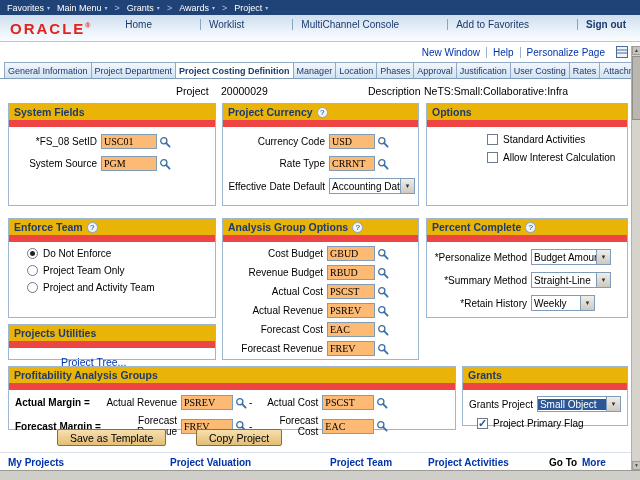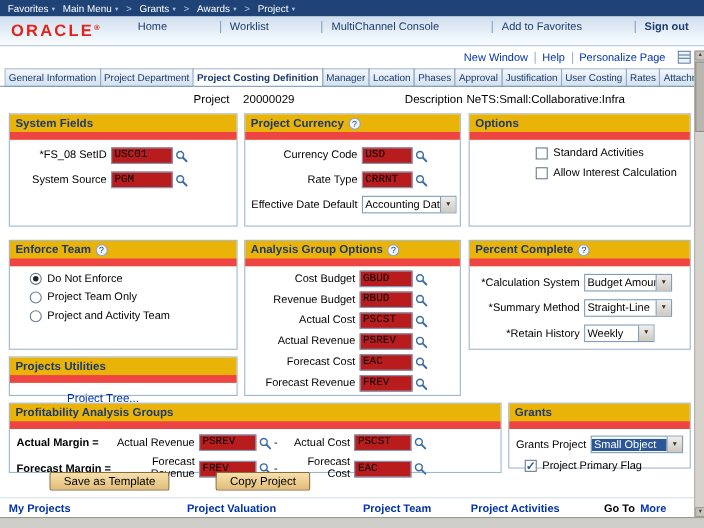--- a/index.html
+++ b/index.html
@@ -60,22 +60,22 @@
   #gb-percent   { left:426px; top:218px; width:202px; height:100px; }
   #gb-utilities { left:8px;   top:324px; width:208px; height:36px;  }
   #gb-profit    { left:8px;   top:366px; width:448px; height:64px;  }
   #gb-grants    { left:462px; top:366px; width:166px; height:60px;  }
 
   
   .frow { display:flex; align-items:center; margin-top:7px; padding-right:3px; }
   .frow.tight { margin-top:4px; }
   .flabel { font-size:10px; color:#000; text-align:right; padding-right:4px; flex:0 0 auto; }
   .w92 { width:92px; } .w106 { width:106px; } .w104 { width:104px; }
-  .finput { height:15px; border:1px solid #7f9db9; background:#b91c1c; padding:0 2px; margin-right:2px;
-            font-family:Liberation Mono, monospace; font-size:10px; color:#000; }
+  .finput { height:15px; border:1px solid #7f9db9; background:#fdba74; padding:0 2px; margin-right:2px;
+            font-family:Liberation Serif, serif; font-size:10px; color:#000; }
   .iw56 { width:56px; } .iw46 { width:46px; } .iw48 { width:48px; } .iw52 { width:52px; }
   .lookup { display:inline-flex; align-items:center; cursor:pointer; }
 
   
   .sel { display:inline-flex; align-items:center; border:1px solid #7f9db9; background:#fff; height:16px; cursor:pointer; }
   .sel-text { flex:1; font-size:10px; padding:0 2px; white-space:nowrap; overflow:hidden; color:#000; }
   .sel-text.hl { background:#2b5797; color:#fff; }
   .sel-btn { flex:0 0 14px; height:14px; background:linear-gradient(180deg,#f0eeea,#cdc9c1); border-left:1px solid #7f9db9;
              display:flex; align-items:center; justify-content:center; font-size:6px; color:#333; }
   .sw86 { width:86px; } .sw80 { width:80px; } .sw64 { width:64px; } .sw84 { width:84px; }
@@ -105,21 +105,21 @@
 
   
   .grow { display:flex; align-items:center; margin-top:6px; padding:0 6px; font-size:10px; }
   .grow .glabel { padding-right:4px; }
   .grow.chk { margin-left:8px; }
 
   
   .psbtn { position:absolute; top:429px; height:17px; font-family:"Liberation Sans", sans-serif; font-size:10.5px;
            background:linear-gradient(180deg,#f7e0ac,#e3bd78); border:1px solid #8a6d3a; border-radius:2px;
            padding:0 12px; color:#000; cursor:pointer; }
-  #btn-save { left:45px; }
+  #btn-save { left:57px; }
   #btn-copy { left:196px; }
 
   
   .footer { position:absolute; left:0; top:452px; width:631px; height:16px; border-top:1px solid #d7dfe8; }
   .fl { position:absolute; top:4px; font-size:10px; font-weight:bold; color:#0033aa; cursor:pointer; white-space:nowrap; }
   #fl0 { left:8px; } #fl1 { left:170px; } #fl2 { left:330px; } #fl3 { left:428px; }
   .goto-label { position:absolute; top:4px; left:549px; font-size:10px; font-weight:bold; color:#000; }
   .goto-link  { position:absolute; top:4px; left:582px; font-size:10px; font-weight:bold; color:#0033aa; cursor:pointer; }
 
   
@@ -366,21 +366,21 @@
         </span>
     </div>
   </div>
 
   <div class="gb" id="gb-percent">
     <div class="gbt">
         <span>Percent Complete</span>
         <span class="help-icon">?</span>
       </div>
     <div class="frow">
-      <span class="flabel w104">*Calculation System</span>
+      <span class="flabel w104">*Personalize Method</span>
       <span class="sel sw80">
         <span class="sel-text">Budget Amount</span>
         <span class="sel-btn">▼</span>
       </span>
     </div>
     <div class="frow">
       <span class="flabel w104">*Summary Method</span>
       <span class="sel sw80">
         <span class="sel-text">Straight-Line</span>
         <span class="sel-btn">▼</span>

